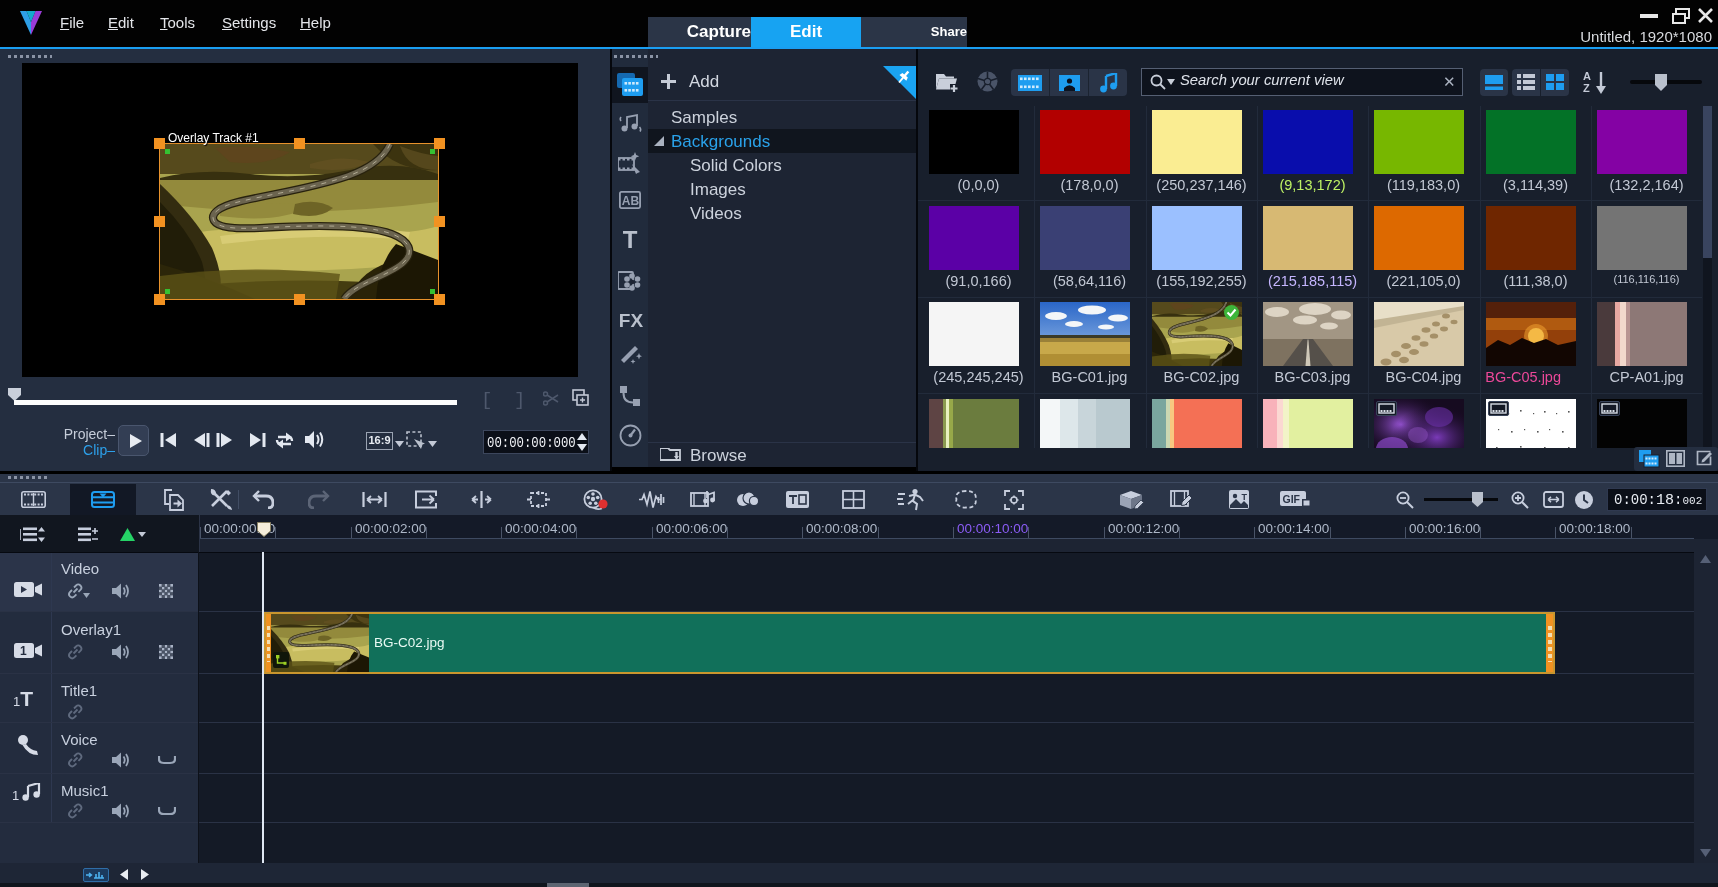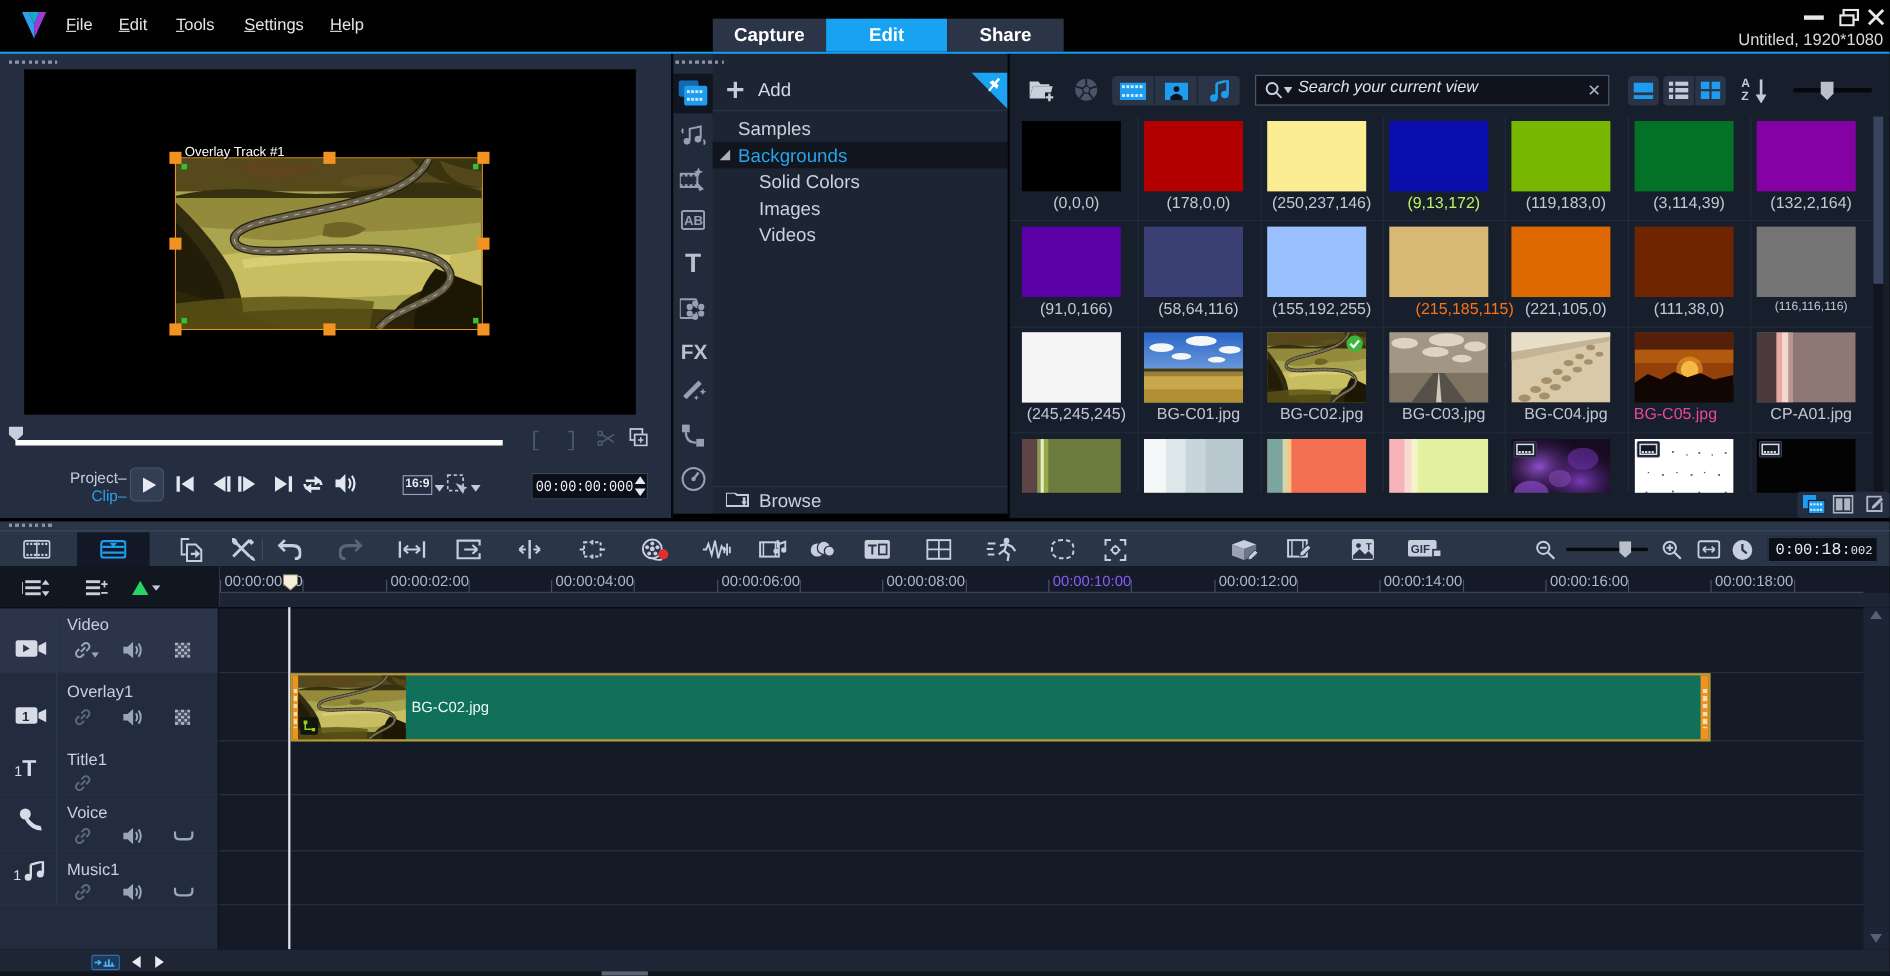--- a/index.html
+++ b/index.html
@@ -20,23 +20,23 @@
     <path d="M15 27 L26 3 L19.5 3 L15 14 Z" fill="#9b3cd8"></path>
     <path d="M4 3 L15 27 L15 14 L10.5 3 Z" fill="#2e9fe6"></path>
     <path d="M10.5 3 L15 14 L19.5 3 Z" fill="#1ac8f0" opacity="0.85"></path>
   </svg>
   <div class="abs" style="left:60px;top:14px;color:#e4e6ea;font-size:15px"><u>F</u>ile</div>
   <div class="abs" style="left:108px;top:14px;color:#e4e6ea;font-size:15px"><u>E</u>dit</div>
   <div class="abs" style="left:160px;top:14px;color:#e4e6ea;font-size:15px"><u>T</u>ools</div>
   <div class="abs" style="left:222px;top:14px;color:#e4e6ea;font-size:15px"><u>S</u>ettings</div>
   <div class="abs" style="left:300px;top:14px;color:#e4e6ea;font-size:15px"><u>H</u>elp</div>
 
-  <div class="abs" style="left:648px;top:17px;width:103px;height:30px;background:#2b3547;color:#fff;font-size:17px;font-weight:bold;text-align:center;line-height:29px">Capture</div>
+  <div class="abs" style="left:648px;top:17px;width:103px;height:30px;background:#2b3547;color:#fff;font-size:17px;font-weight:bold;text-align:right;line-height:29px">Capture</div>
   <div class="abs" style="left:751px;top:17px;width:110px;height:30px;background:#17a3f2;color:#fff;font-size:17px;font-weight:bold;text-align:center;line-height:29px">Edit</div>
-  <div class="abs" style="left:861px;top:17px;width:106px;height:30px;background:#2b3547;color:#fff;font-size:17px;font-weight:bold;text-align:center;line-height:29px">Share</div>
+  <div class="abs" style="left:861px;top:17px;width:106px;height:30px;background:#2b3547;color:#fff;font-size:13px;font-weight:bold;text-align:right;line-height:29px">Share</div>
 
   <div class="abs" style="left:1640px;top:14px;width:18px;height:4px;background:#e8e8e8"></div>
   <svg class="abs" style="left:1672px;top:8px" width="18" height="16" viewBox="0 0 18 16">
     <rect x="4" y="1" width="13" height="9" fill="none" stroke="#e8e8e8" stroke-width="2"></rect>
     <rect x="1" y="6" width="12" height="9" fill="#020202" stroke="#e8e8e8" stroke-width="2"></rect>
   </svg>
   <svg class="abs" style="left:1697px;top:7px" width="17" height="17" viewBox="0 0 17 17">
     <path d="M2 2 L15 15 M15 2 L2 15" stroke="#e8e8e8" stroke-width="2.6"></path>
   </svg>
   <div class="abs" style="right:6px;top:28px;color:#d8dade;font-size:15px">Untitled, 1920*1080</div>
@@ -278,21 +278,21 @@
 <div class="abs" style="left:562px;top:128px;width:111px;text-align:center;color:#c2c8d4;font-size:14.5px">(3,114,39)</div>
 <div class="abs" style="left:679px;top:61px;width:90px;height:64px;background:#8402a4"></div>
 <div class="abs" style="left:673px;top:128px;width:111px;text-align:center;color:#c2c8d4;font-size:14.5px">(132,2,164)</div>
 <div class="abs" style="left:11px;top:157px;width:90px;height:64px;background:#5b00a6"></div>
 <div class="abs" style="left:5px;top:224px;width:111px;text-align:center;color:#c2c8d4;font-size:14.5px">(91,0,166)</div>
 <div class="abs" style="left:122px;top:157px;width:90px;height:64px;background:#3a4074"></div>
 <div class="abs" style="left:116px;top:224px;width:111px;text-align:center;color:#c2c8d4;font-size:14.5px">(58,64,116)</div>
 <div class="abs" style="left:234px;top:157px;width:90px;height:64px;background:#9bc0ff"></div>
 <div class="abs" style="left:228px;top:224px;width:111px;text-align:center;color:#c2c8d4;font-size:14.5px">(155,192,255)</div>
 <div class="abs" style="left:345px;top:157px;width:90px;height:64px;background:#d7b973"></div>
-<div class="abs" style="left:358px;top:224px;width:111px;text-align:center;color:#f97316;font-size:14.5px">(215,185,115)</div>
+<div class="abs" style="left:339px;top:224px;width:111px;text-align:center;color:#c4b5fd;font-size:14.5px">(215,185,115)</div>
 <div class="abs" style="left:456px;top:157px;width:90px;height:64px;background:#dd6900"></div>
 <div class="abs" style="left:450px;top:224px;width:111px;text-align:center;color:#c2c8d4;font-size:14.5px">(221,105,0)</div>
 <div class="abs" style="left:568px;top:157px;width:90px;height:64px;background:#6f2600"></div>
 <div class="abs" style="left:562px;top:224px;width:111px;text-align:center;color:#c2c8d4;font-size:14.5px">(111,38,0)</div>
 <div class="abs" style="left:679px;top:157px;width:90px;height:64px;background:#747474"></div>
 <div class="abs" style="left:673px;top:224px;width:111px;text-align:center;color:#c2c8d4;font-size:11px">(116,116,116)</div>
 <div class="abs" style="left:11px;top:253px;width:90px;height:64px;background:#f5f5f5"></div>
 <div class="abs" style="left:122px;top:253px;width:90px;height:64px">
       <svg width="90" height="64" viewBox="0 0 90 64" preserveAspectRatio="none">
         <use href="#bgc01"></use>

